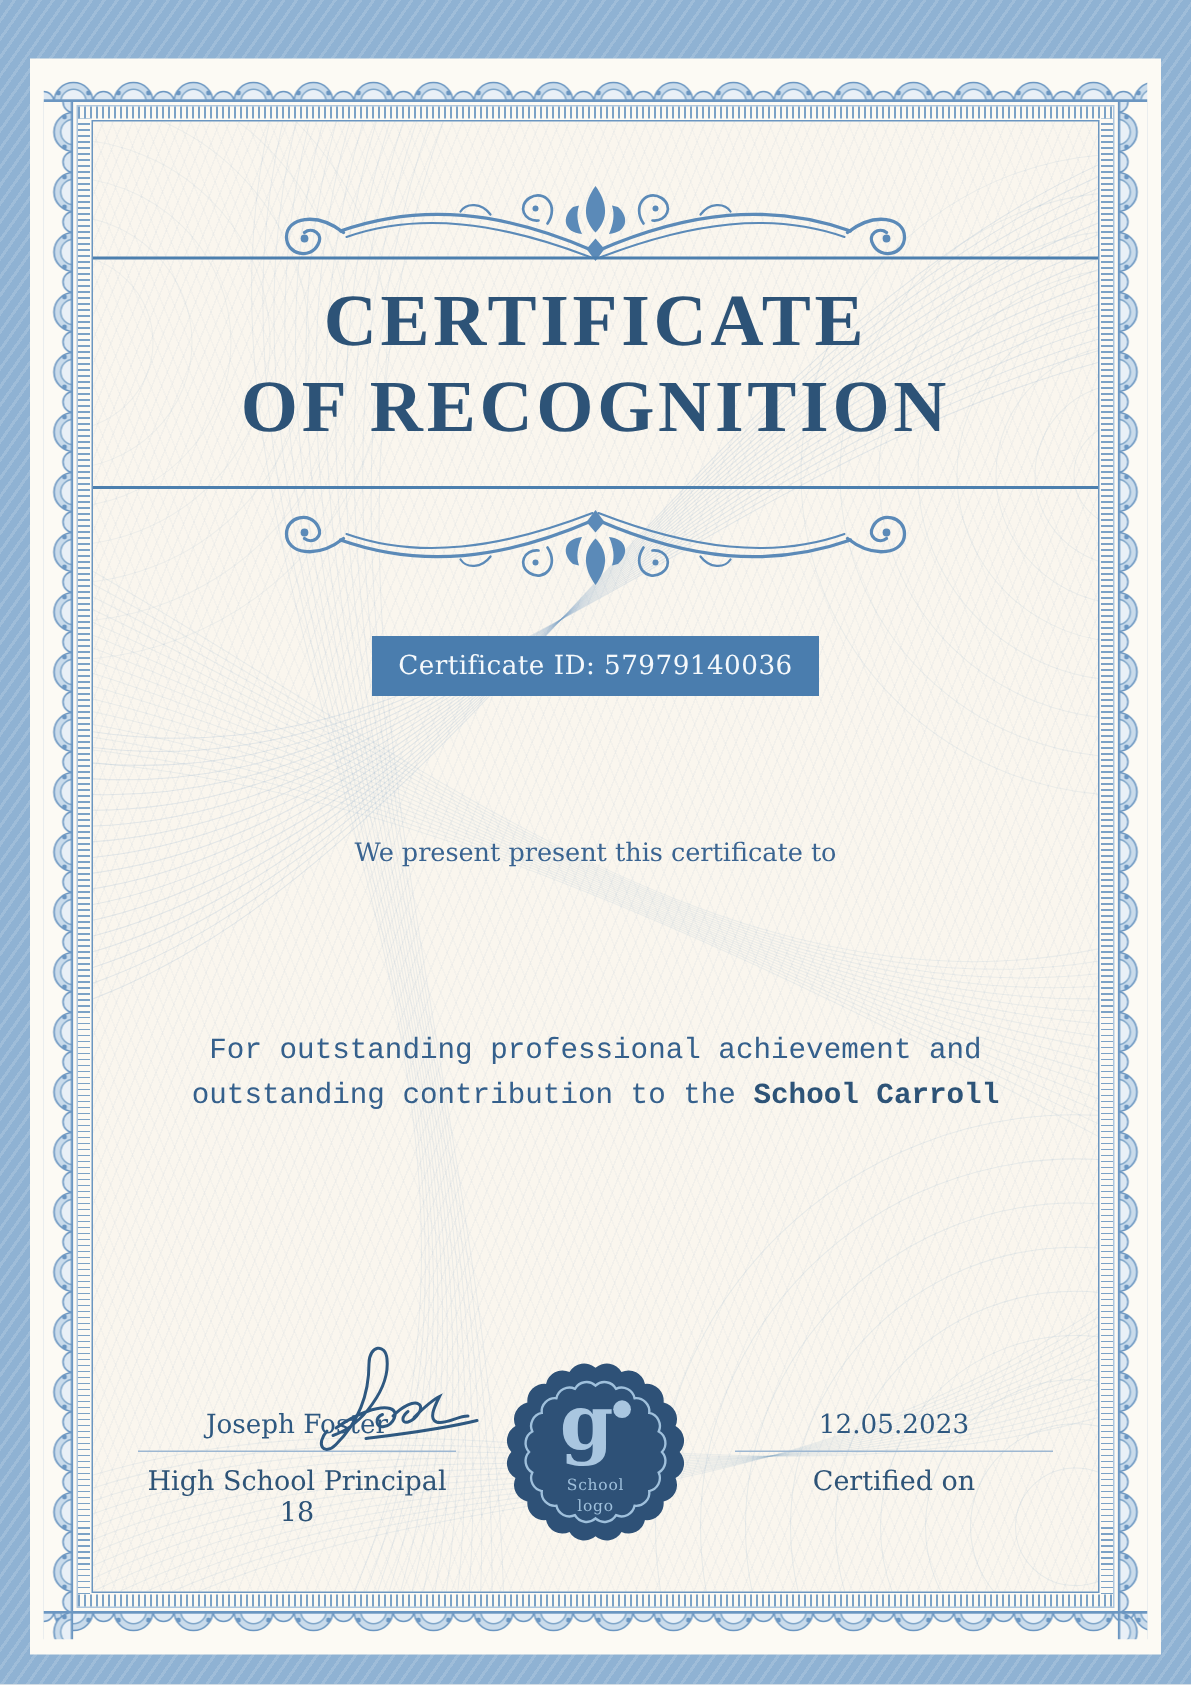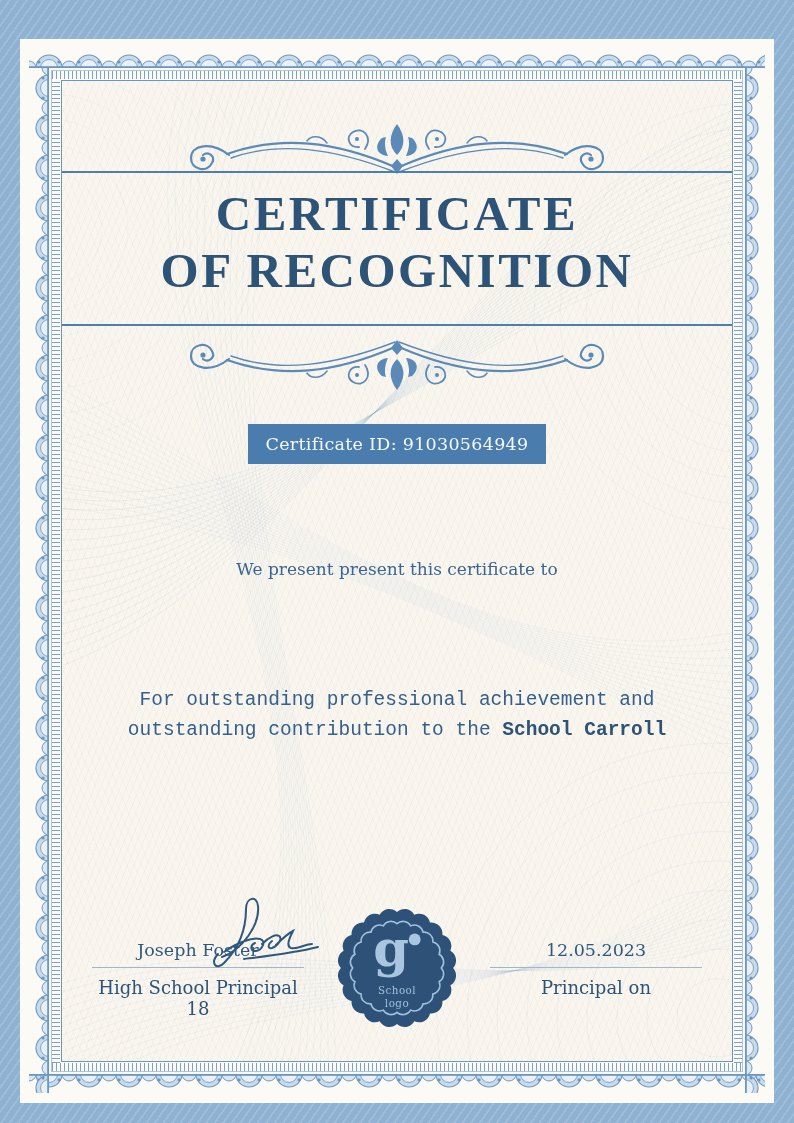--- a/index.html
+++ b/index.html
@@ -222,21 +222,21 @@
         <div>OF RECOGNITION</div>
       </div>
 
       <div class="layer rule rule-mid"></div>
       <svg class="layer ornament ornament-bottom" viewBox="0 0 460 66">
         <use href="#flr"></use>
           <use href="#flr" transform="translate(460 0) scale(-1 1)"></use>
           <use href="#fleur"></use>
       </svg>
 
-      <div class="layer banner">Certificate ID: 91030564949</div>
+      <div class="layer banner">Certificate ID: 57979140036</div>
 
       <div class="layer presentation">We present present this certificate to</div>
 
       <div class="layer description">
         <div>For outstanding professional achievement and</div>
         <div>
           <span>outstanding contribution to the</span>
           <b>School Carroll</b>
         </div>
       </div>
@@ -255,18 +255,18 @@
         <path id="seal-inner" d="M0.00 -45.00 A 9.01 9.01 0 0 1 13.91 -42.80 A 9.01 9.01 0 0 1 26.45 -36.41 A 9.01 9.01 0 0 1 36.41 -26.45 A 9.01 9.01 0 0 1 42.80 -13.91 A 9.01 9.01 0 0 1 45.00 0.00 A 9.01 9.01 0 0 1 42.80 13.91 A 9.01 9.01 0 0 1 36.41 26.45 A 9.01 9.01 0 0 1 26.45 36.41 A 9.01 9.01 0 0 1 13.91 42.80 A 9.01 9.01 0 0 1 0.00 45.00 A 9.01 9.01 0 0 1 -13.91 42.80 A 9.01 9.01 0 0 1 -26.45 36.41 A 9.01 9.01 0 0 1 -36.41 26.45 A 9.01 9.01 0 0 1 -42.80 13.91 A 9.01 9.01 0 0 1 -45.00 0.00 A 9.01 9.01 0 0 1 -42.80 -13.91 A 9.01 9.01 0 0 1 -36.41 -26.45 A 9.01 9.01 0 0 1 -26.45 -36.41 A 9.01 9.01 0 0 1 -13.91 -42.80 A 9.01 9.01 0 0 1 -0.00 -45.00 Z" fill="none" stroke="#9fc0dc" stroke-width="1.6"></path>
         <text x="-6" y="-2" font-size="52" font-weight="bold" fill="#a9c6e0" text-anchor="middle">g</text>
         <circle cx="18" cy="-29" r="6" fill="#a9c6e0"></circle>
         <text x="0" y="26" font-size="10.5" fill="#9fc0dc" text-anchor="middle" letter-spacing="0.5">School</text>
         <text x="0" y="40" font-size="10.5" fill="#9fc0dc" text-anchor="middle" letter-spacing="0.5">logo</text>
       </svg>
 
       <div class="layer sig-block sig-right">
         <div class="value-row">12.05.2023</div>
         <div class="rule2"></div>
-        <div class="sig-label">Principal on</div>
+        <div class="sig-label">Certified on</div>
       </div>
 
     </div>
   </div>
 </div>
 
 </body></html>

